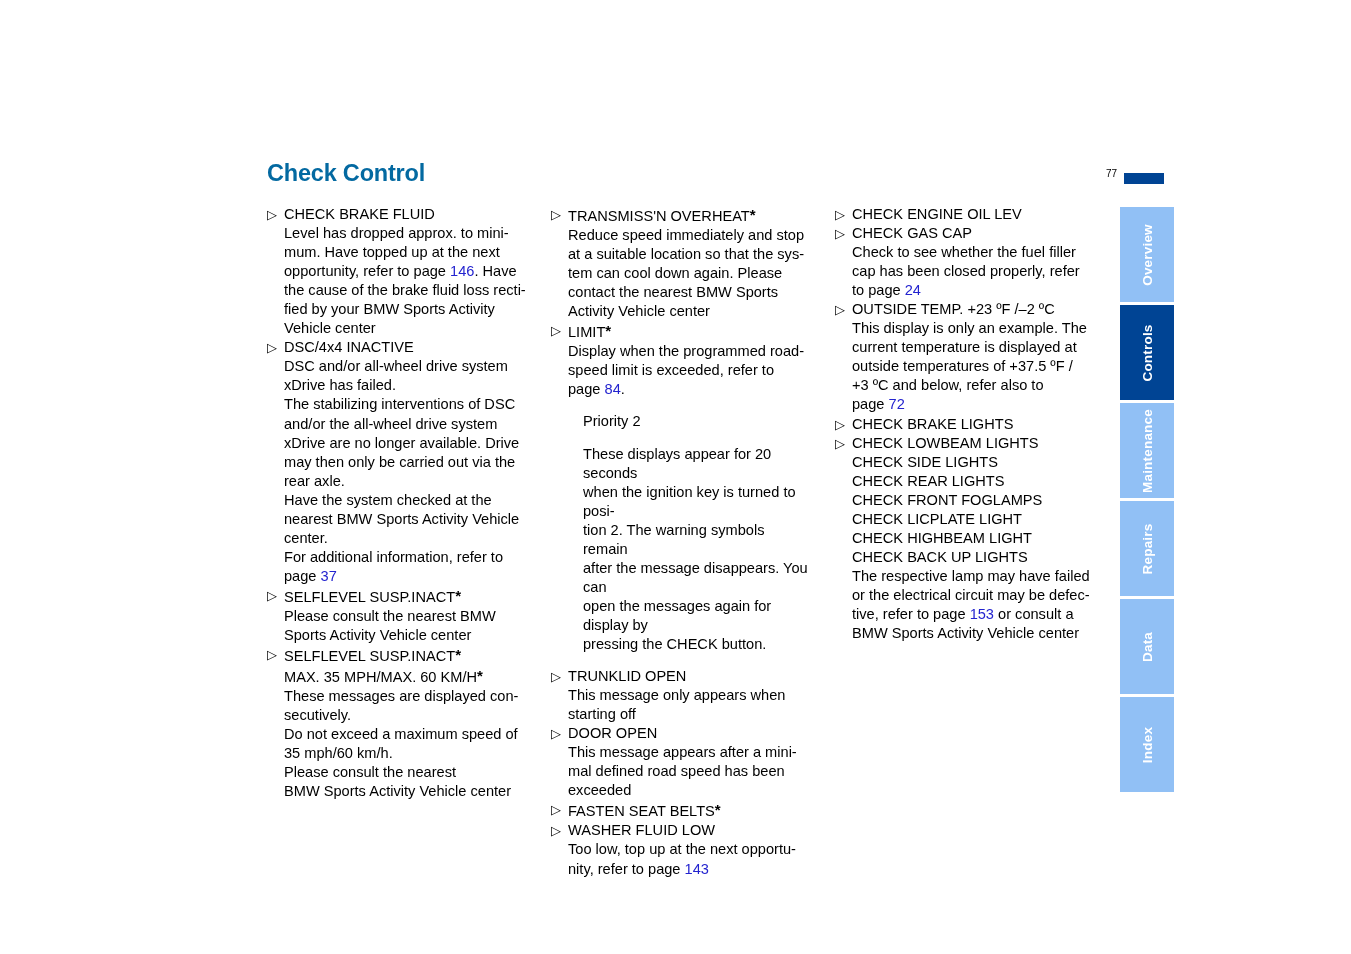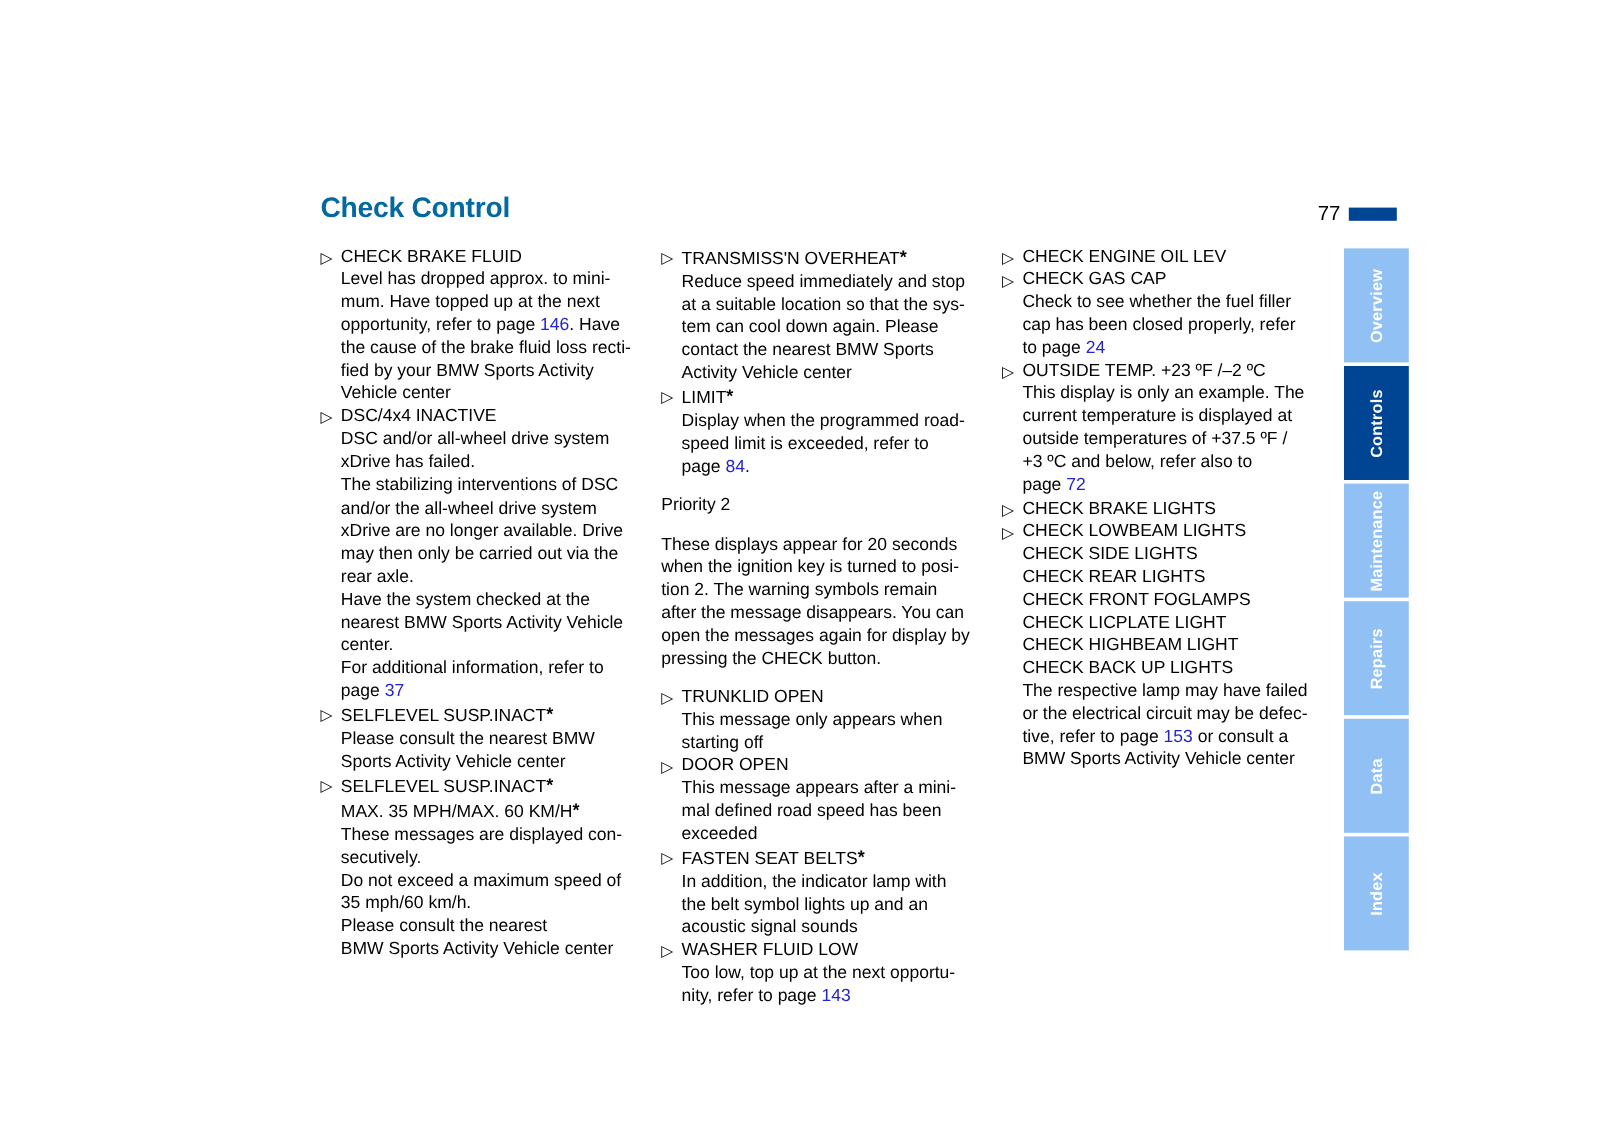--- a/index.html
+++ b/index.html
@@ -26,21 +26,21 @@
     letter-spacing: -0.2px;
     color: #0369a1;
     white-space: nowrap;
   }
   #page-number {
     position: absolute;
     left: 1085px;
     top: 168px;
     width: 32px;
     text-align: right;
-    font-size: 17px;
+    font-size: 10px;
     font-weight: normal;
     color: #000;
   }
   #header-rule {
     position: absolute;
     left: 1124px;
     top: 173px;
     width: 40px;
     height: 11px;
     background: #004494;
@@ -77,21 +77,21 @@
   }
   .entry .desc {
     display: block;
     white-space: pre-wrap;
   }
   .para {
     display: block;
     white-space: pre-wrap;
     margin-top: 0;
   }
-  .para.spaced { margin-top: 13px; }
+  .para.spaced { margin-top: 13px; margin-left: 32px; }
   .entry.spaced { margin-top: 13px; }
 
   .star {
     font-weight: bold;
     font-size: 15px;
     vertical-align: 1px;
   }
   .pref {
     color: #2323cf;
   }
@@ -208,23 +208,20 @@
     <div class="entry">
       <span class="bullet">▷</span>
       <span class="term">DOOR OPEN</span>
       <span class="desc"><span>This message appears after a mini-
 mal defined road speed has been
 exceeded</span></span>
     </div>
     <div class="entry">
       <span class="bullet">▷</span>
       <span class="term">FASTEN SEAT BELTS<span class="star">*</span></span>
-      <span class="desc"><span>In addition, the indicator lamp with
-the belt symbol lights up and an
-acoustic signal sounds</span></span>
     </div>
     <div class="entry">
       <span class="bullet">▷</span>
       <span class="term">WASHER FLUID LOW</span>
       <span class="desc"><span>Too low, top up at the next opportu-
 nity, refer to page </span><span class="pref">143</span></span>
     </div>
   </div>
 <div class="column" id="col-right">
     <div class="entry">

